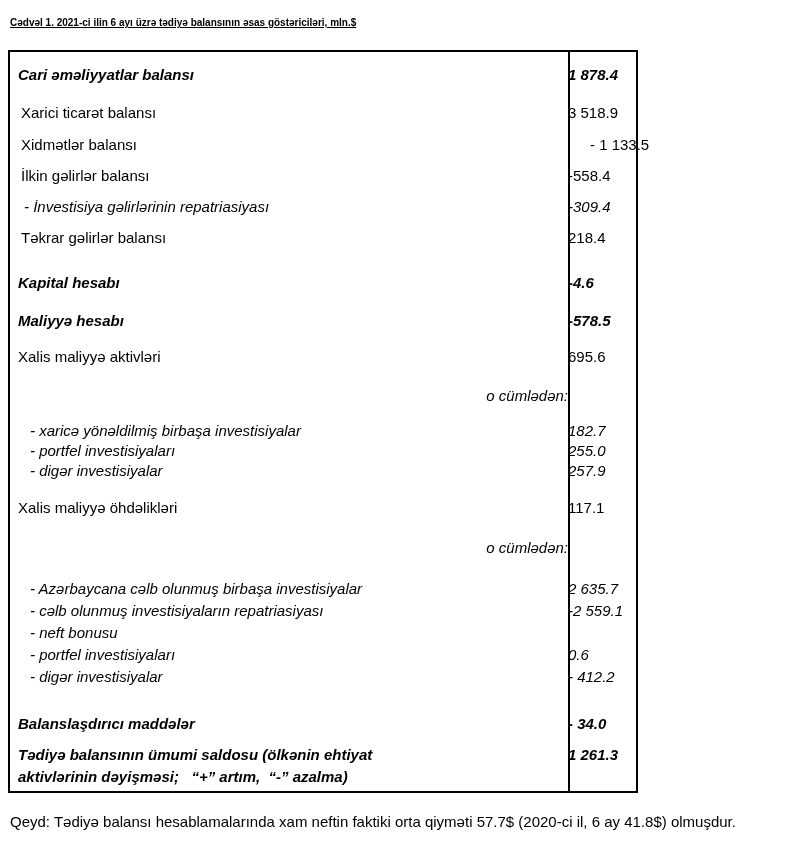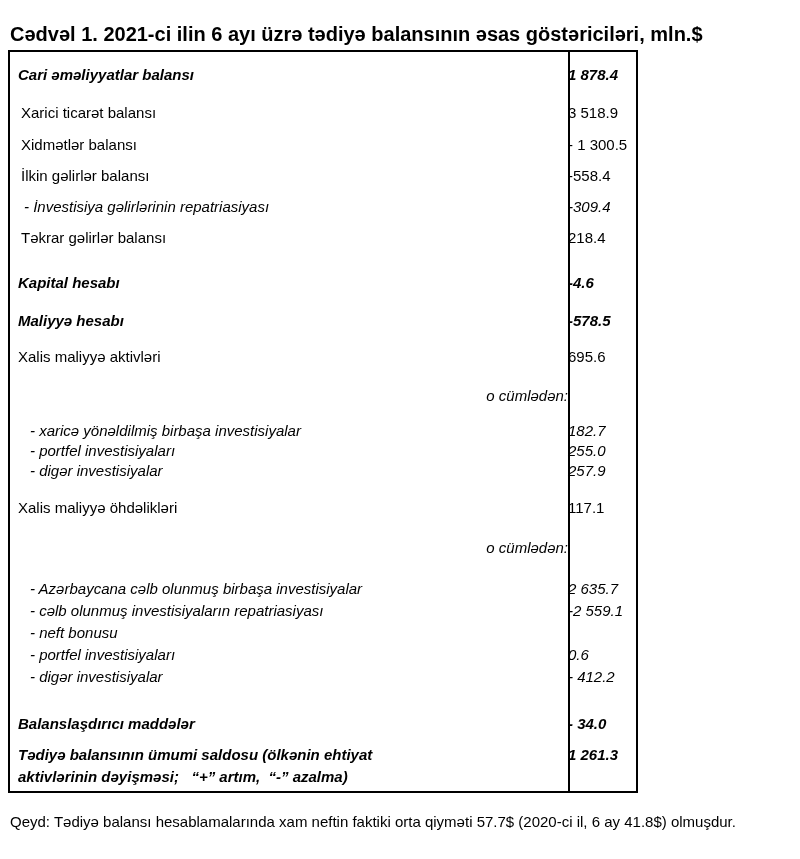--- a/index.html
+++ b/index.html
@@ -11,26 +11,27 @@
     position: relative;
     width: 800px;
     height: 859px;
     background: #ffffff;
     font-family: "Liberation Sans", sans-serif;
     color: #000000;
     overflow: hidden;
   }
   .title {
     position: absolute;
-    top: 25px;
+    top: 13px;
     left: 10px;
-    font-size: 20px;
+    font-size: 10px;
     font-weight: bold;
     line-height: 19px;
     white-space: nowrap;
+    text-decoration: underline;
   }
   .bp-table {
     position: absolute;
     top: 50px;
     left: 8px;
     width: 630px;
     height: 743px;
     border: 2px solid #000000;
     box-sizing: border-box;
   }
@@ -63,21 +64,21 @@
   .italic { font-style: italic; }
   .ind-a .label { padding-left: 8px; }
   .ind-b .label { padding-left: 11px; }
   .ind-c .label { padding-left: 14px; }
   .ind-d .label { padding-left: 24px; text-align: right; }
   .ind-e .label { padding-left: 20px; }
   .multiline { line-height: 22px; }
   .multiline .label { white-space: pre-wrap; }
   .r0  { margin-top: 13px; }
   .r1  { margin-top: 19px; }
-  .r2  { margin-top: 13px; }
+  .r2  { margin-top: 13px; gap: 22px; }
   .r3  { margin-top: 12px; }
   .r4  { margin-top: 12px; }
   .r5  { margin-top: 12px; }
   .r6  { margin-top: 26px; }
   .r7  { margin-top: 19px; }
   .r8  { margin-top: 17px; }
   .r9  { margin-top: 20px; }
   .r10 { margin-top: 16px; }
   .r11 { margin-top: 1px; }
   .r12 { margin-top: 1px; }
@@ -114,21 +115,21 @@
       <div class="value">1 878.4</div>
     </div>
 
     <div class="row r1 ind-b">
       <div class="label">Xarici ticarət balansı</div>
       <div class="value">3 518.9</div>
     </div>
 
     <div class="row r2 ind-b">
       <div class="label">Xidmətlər balansı</div>
-      <div class="value">- 1 300.5</div>
+      <div class="value">- 1 133.5</div>
     </div>
 
     <div class="row r3 ind-b">
       <div class="label">İlkin gəlirlər balansı</div>
       <div class="value">-558.4</div>
     </div>
 
     <div class="row r4 italic ind-c">
       <div class="label">- İnvestisiya gəlirlərinin repatriasiyası</div>
       <div class="value">-309.4</div>

